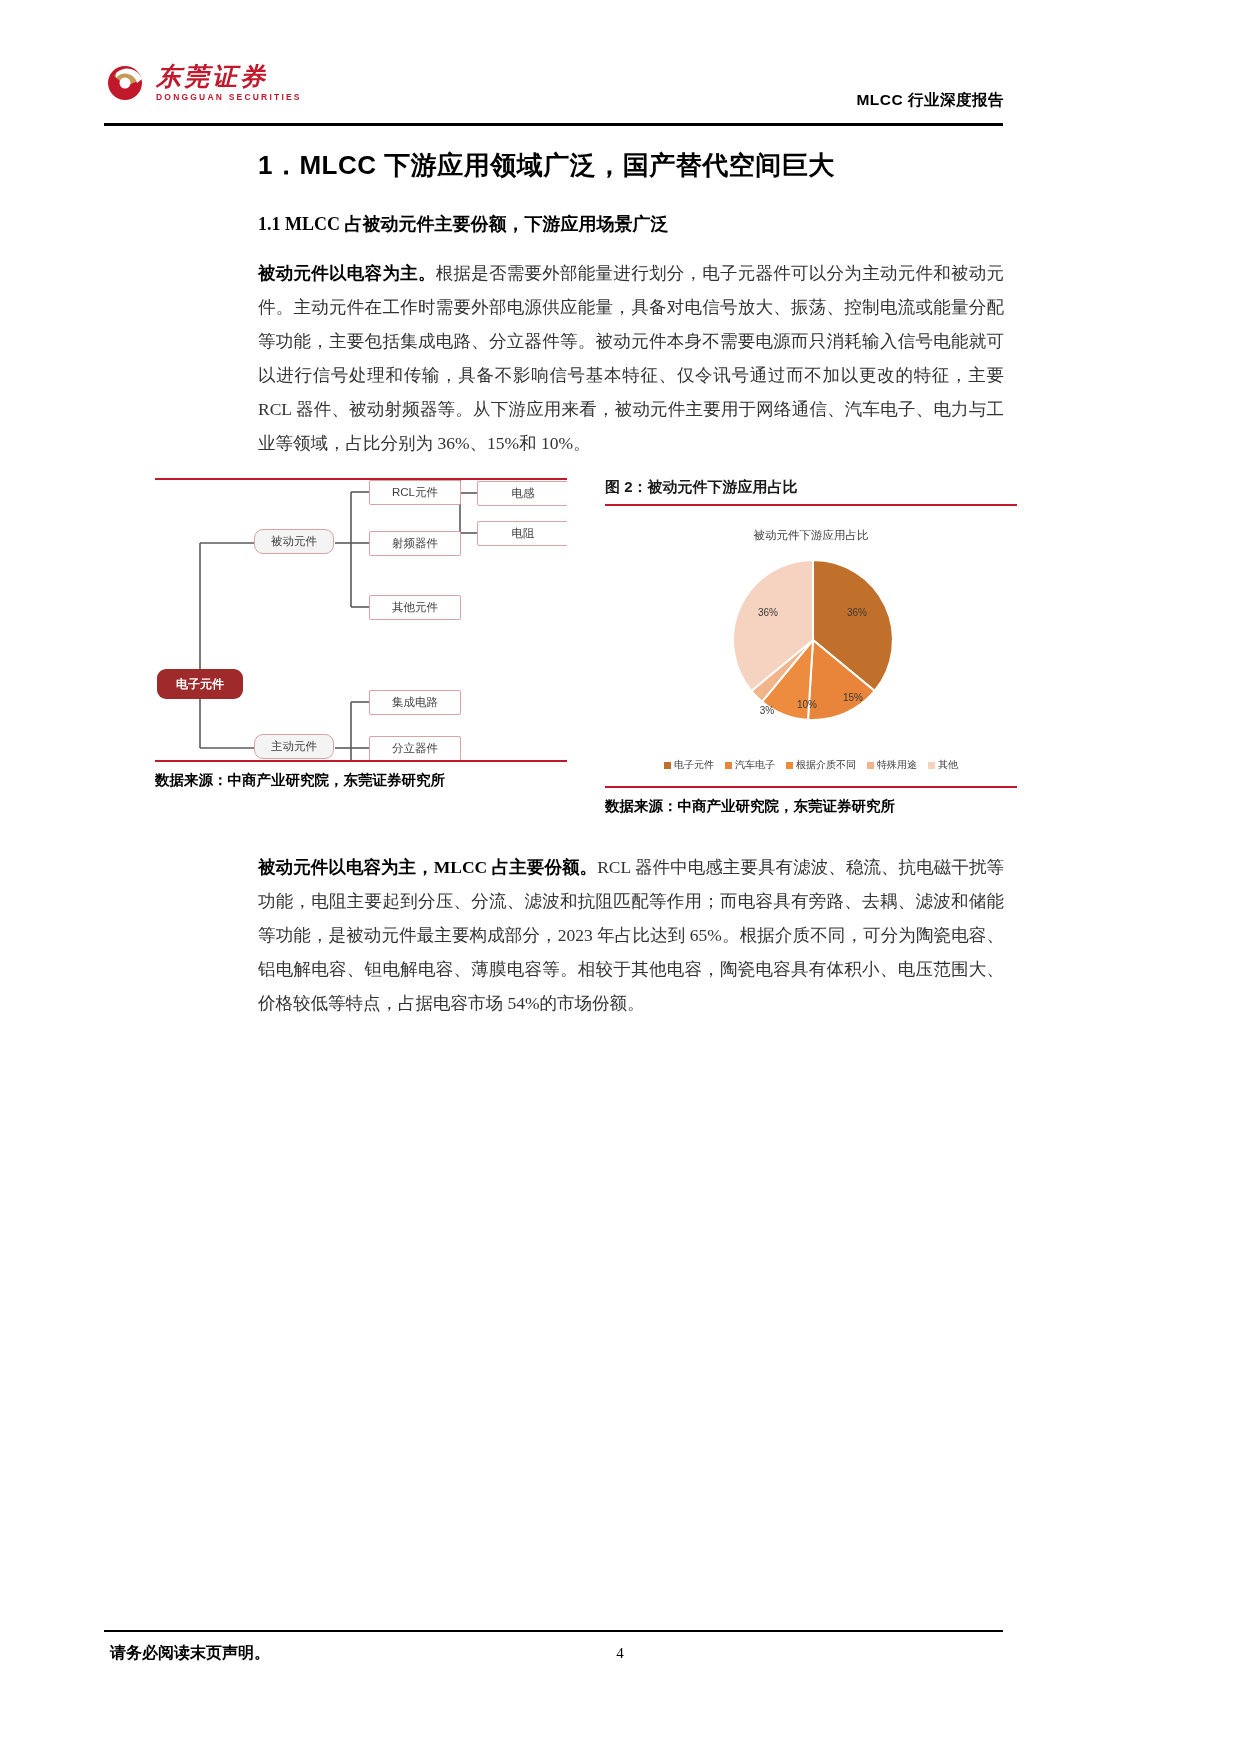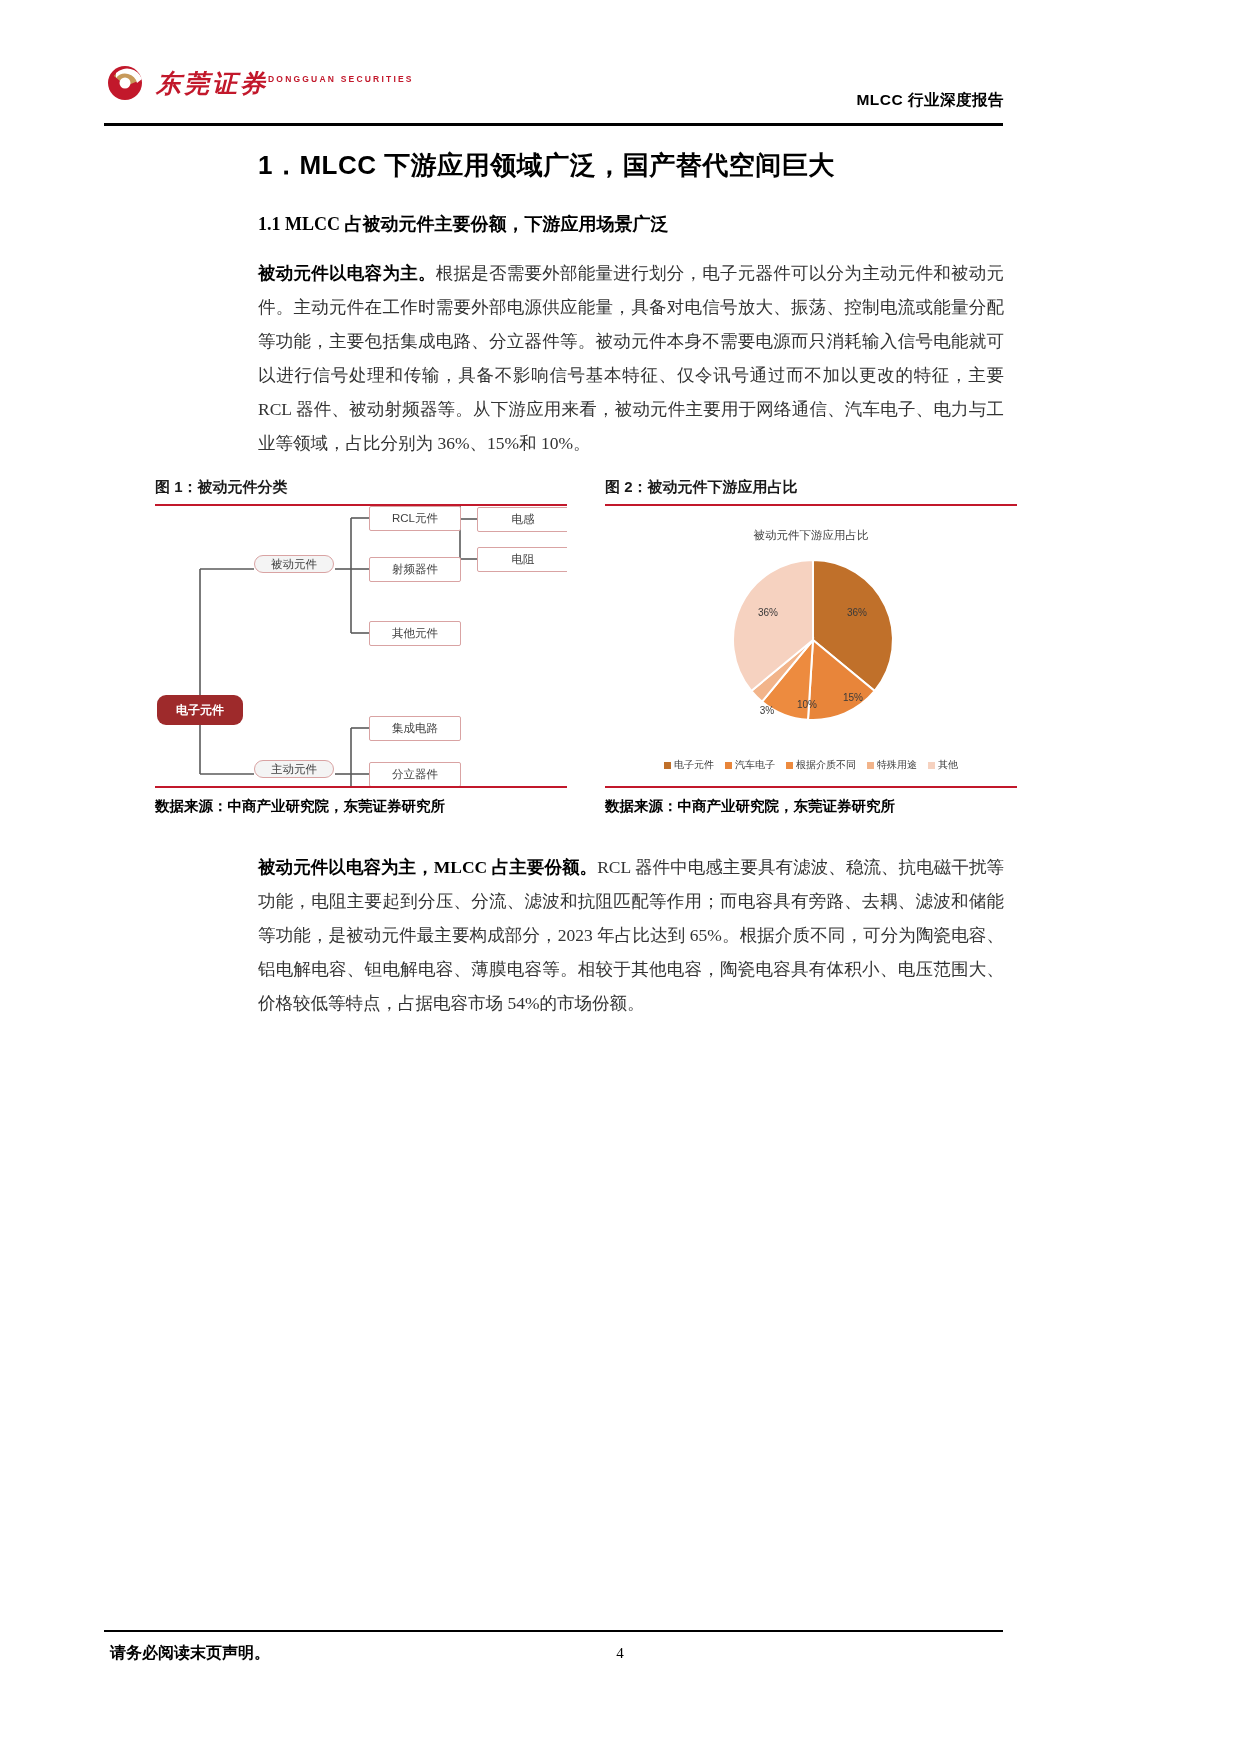--- a/index.html
+++ b/index.html
@@ -33,21 +33,21 @@
     gap: 8px;
   }
   .logo-mark {
     position: relative;
     width: 44px;
     height: 38px;
   }
   .logo-mark svg { display: block; }
   .logo-text-block {
     display: flex;
-    flex-direction: row;
+    flex-direction: column;
     justify-content: center;
     line-height: 1;
   }
   .logo-cn {
     font-family: "DejaVu Serif", serif;
     font-size: 25px;
     font-weight: 700;
     color: #C2182B;
     letter-spacing: 3px;
     font-style: italic;
@@ -186,21 +186,21 @@
     width: 86px;
     height: 30px;
     font-size: 12px;
   }
   .node-mid {
     background: #F4F4F4;
     color: #3f3f3f;
     border: 1px solid #D9A3A3;
     border-radius: 9px;
     width: 80px;
-    height: 18px;
+    height: 25px;
   }
   .node-leaf {
     background: #FFFFFF;
     color: #3f3f3f;
     border: 1px solid #D9A3A3;
     border-radius: 2px;
     width: 92px;
     height: 25px;
   }
 
@@ -292,21 +292,20 @@
 <div class="header-rule"></div>
 
 <div class="h1-title">1．MLCC 下游应用领域广泛，国产替代空间巨大</div>
 <div class="h2-title">1.1 MLCC 占被动元件主要份额，下游应用场景广泛</div>
 
 <div class="para" id="para-1">
   <b>被动元件以电容为主。</b><span>根据是否需要外部能量进行划分，电子元器件可以分为主动元件和被动元件。主动元件在工作时需要外部电源供应能量，具备对电信号放大、振荡、控制电流或能量分配等功能，主要包括集成电路、分立器件等。被动元件本身不需要电源而只消耗输入信号电能就可以进行信号处理和传输，具备不影响信号基本特征、仅令讯号通过而不加以更改的特征，主要 RCL 器件、被动射频器等。从下游应用来看，被动元件主要用于网络通信、汽车电子、电力与工业等领域，占比分别为 36%、15%和 10%。</span>
 </div>
 
 <div class="fig" id="fig-1">
-  <div class="fig-caption">图 1：被动元件分类</div>
   <div class="fig-rule"></div>
   <div class="fig-body">
     <div class="tree">
       <svg width="412" height="280">
         <g stroke="#5A5A5A" stroke-width="1.6" fill="none">
 
           <path d="M45 204 L45 63"></path>
           <path d="M45 204 L45 268"></path>
 
           <path d="M45 63 L99 63"></path>

